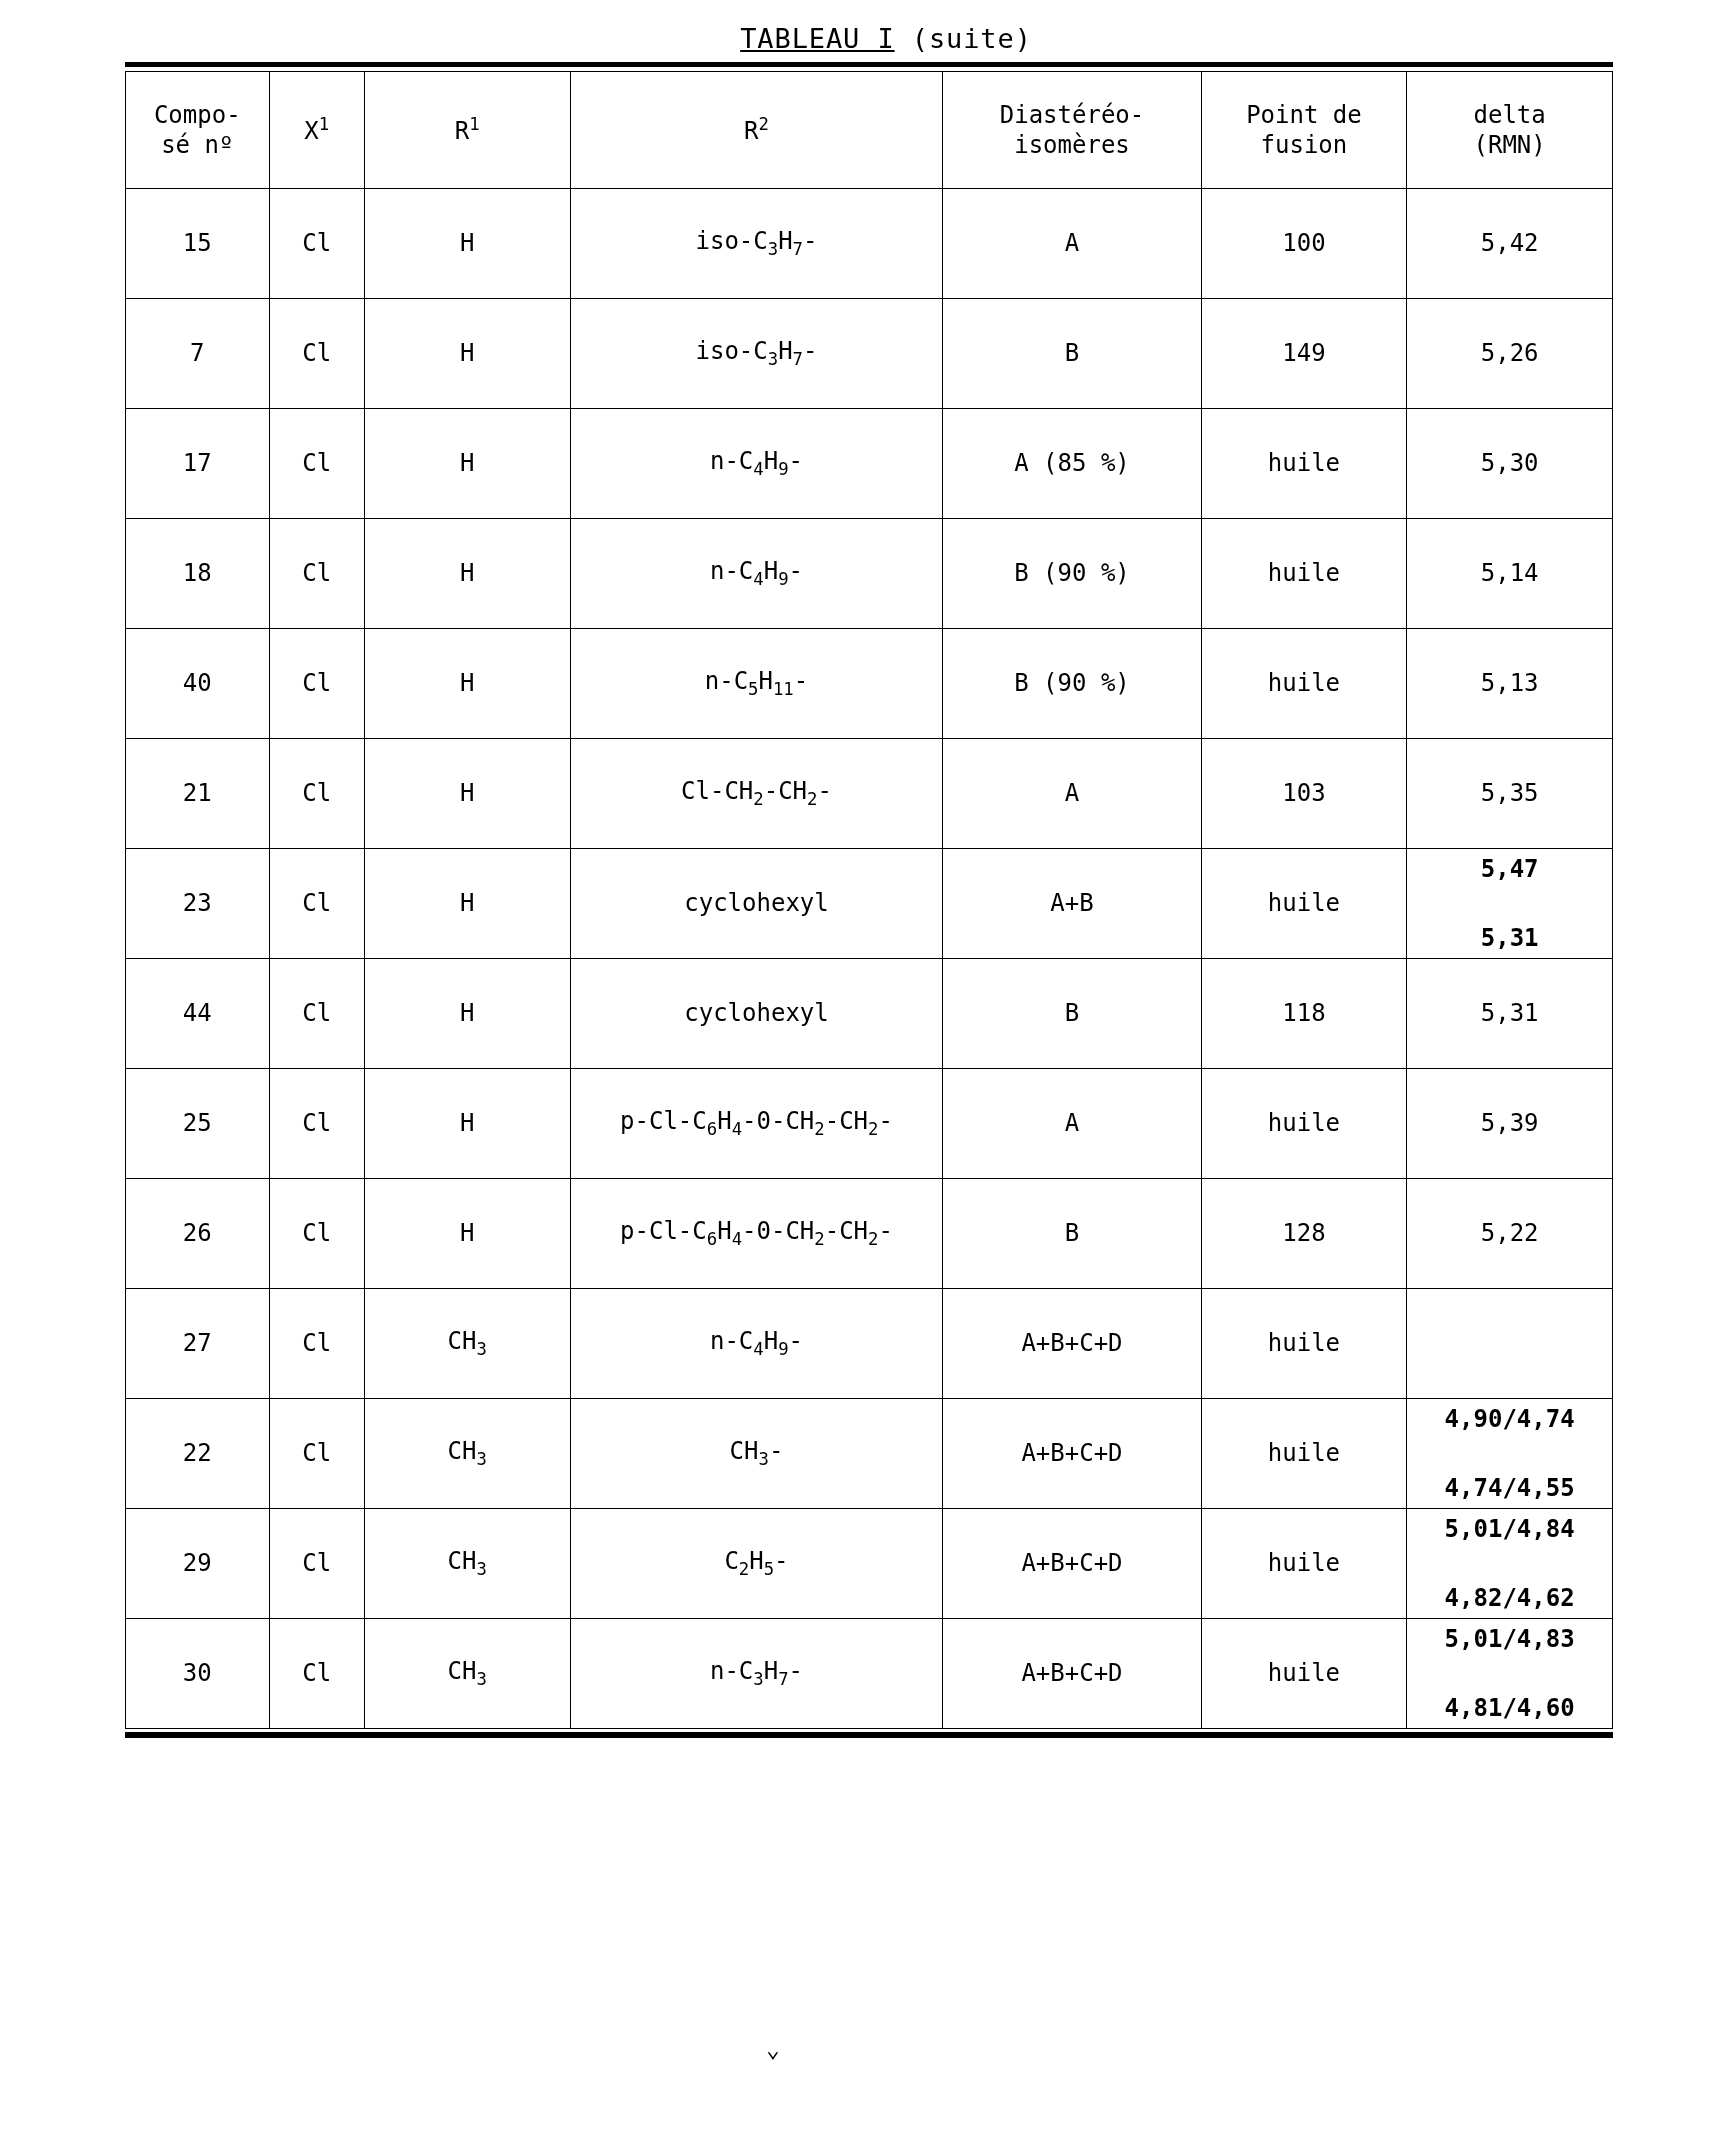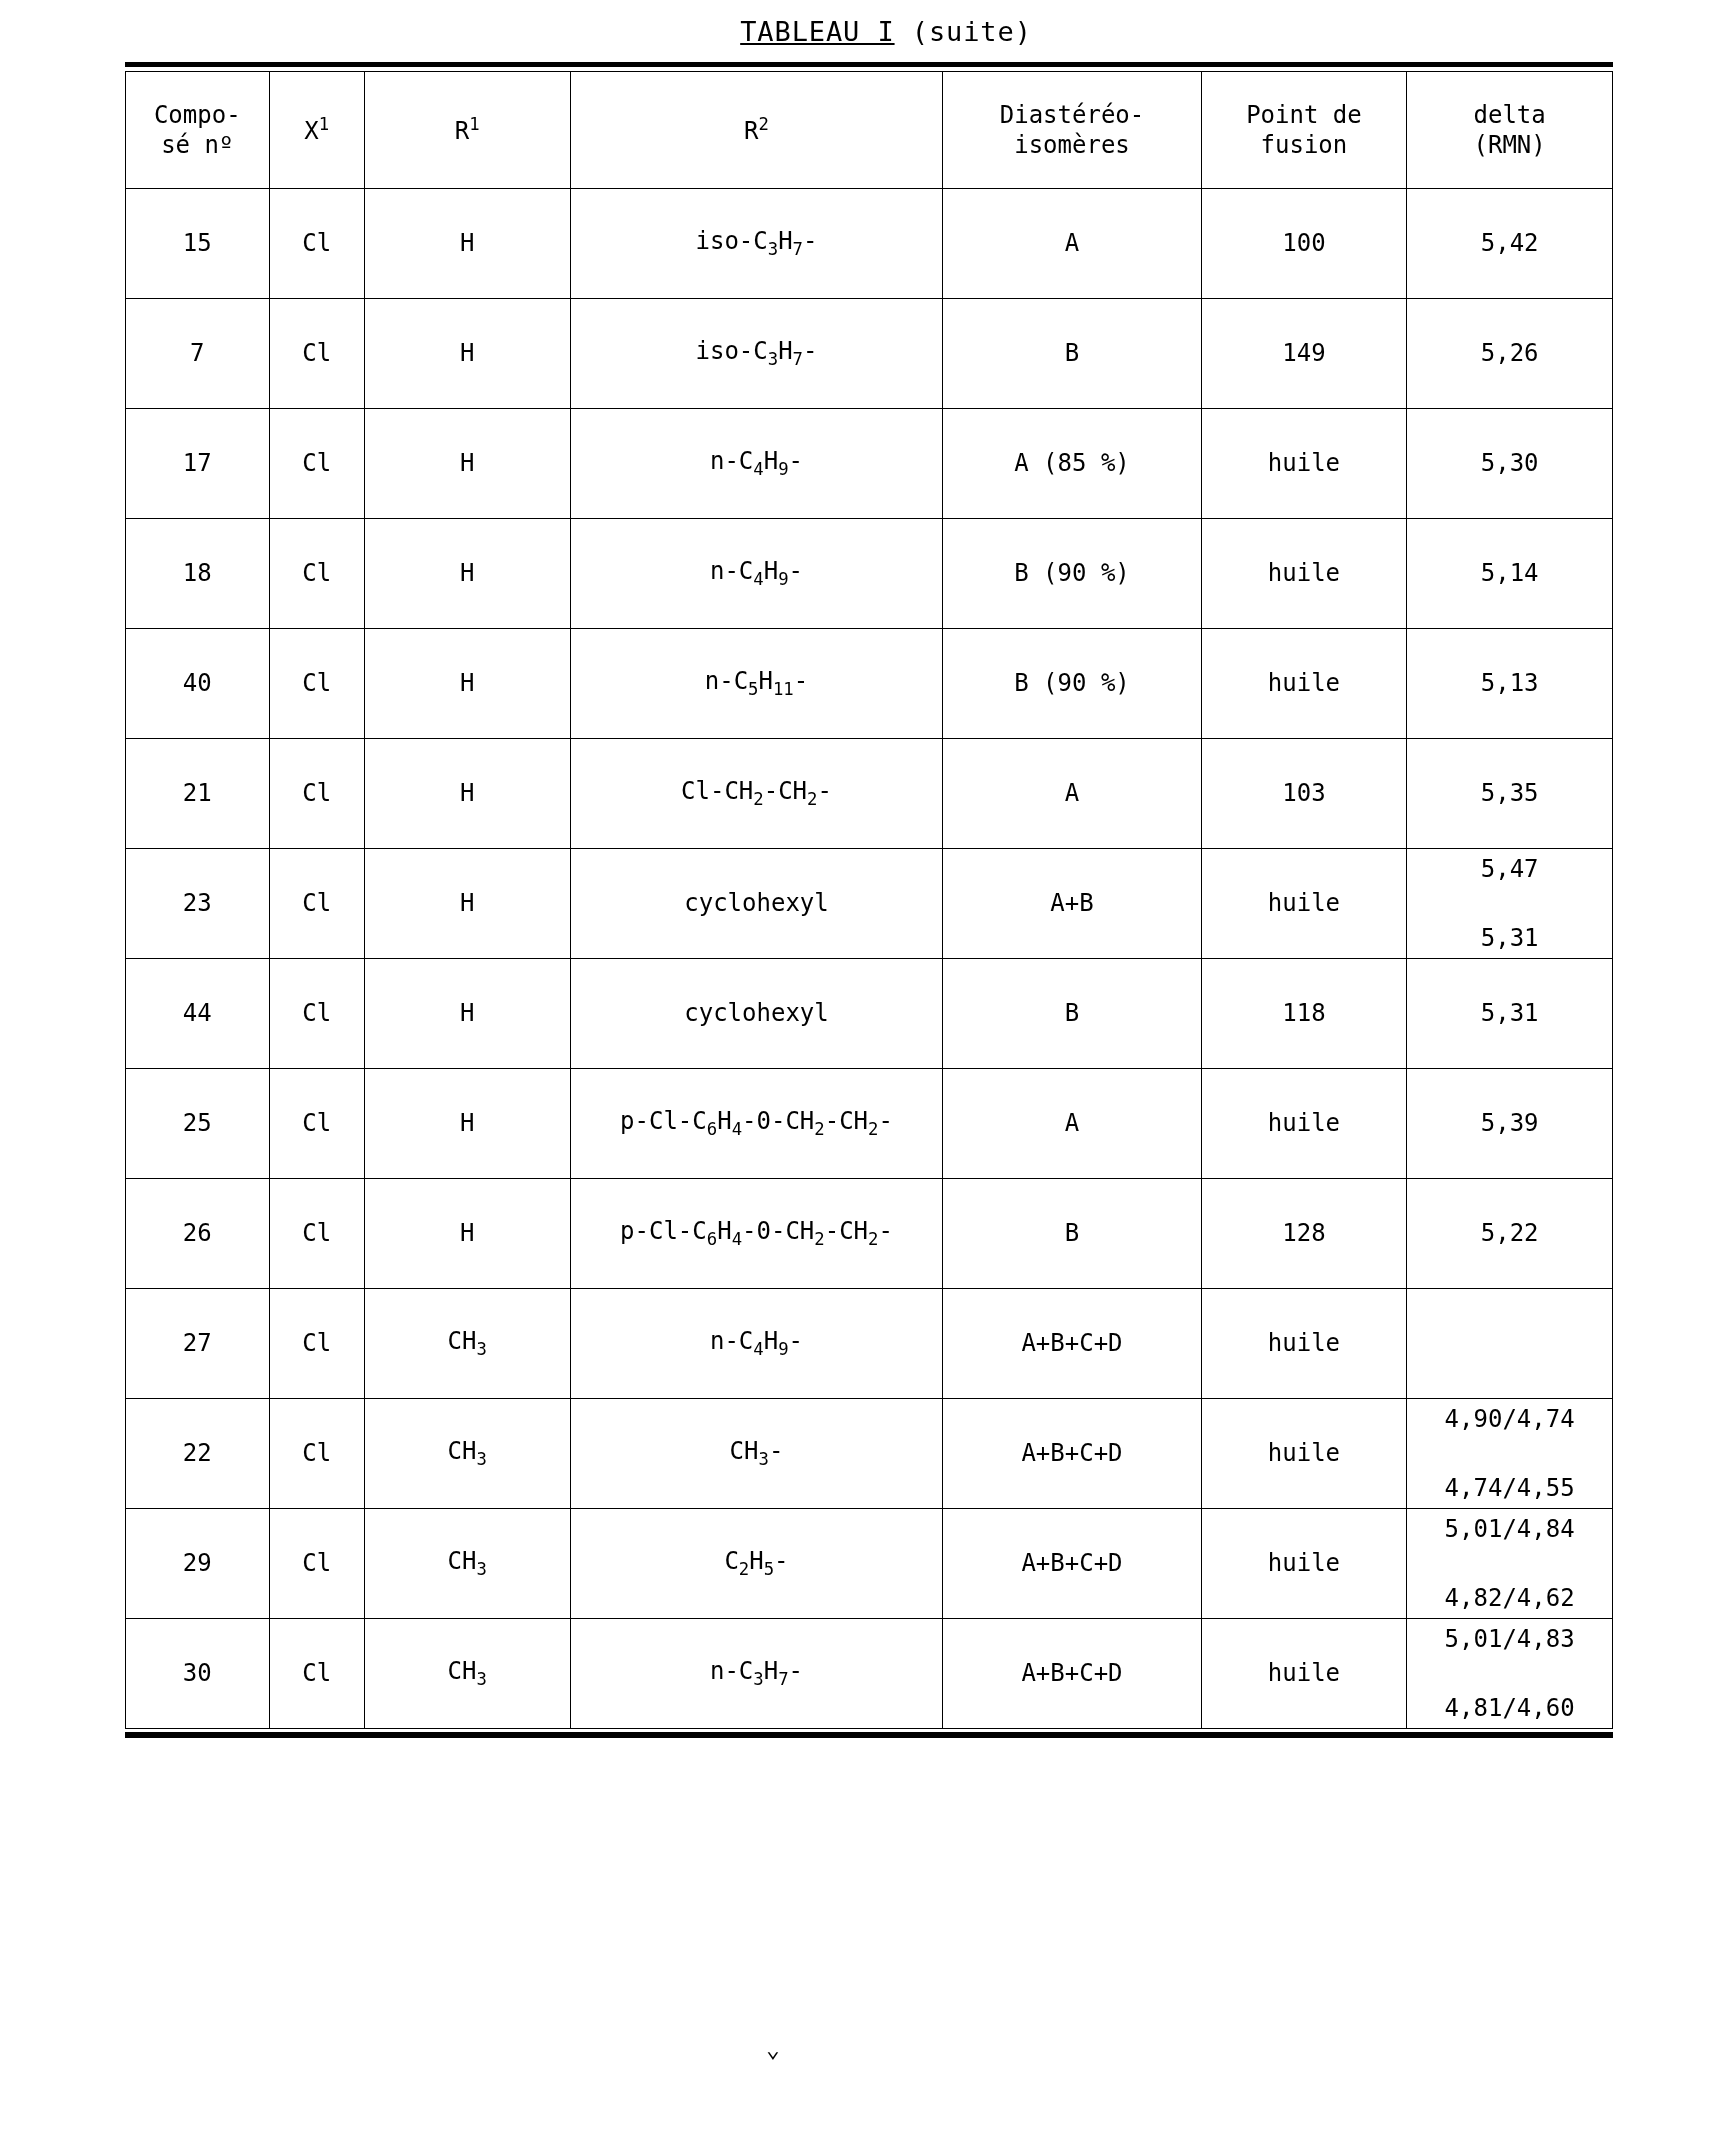--- a/index.html
+++ b/index.html
@@ -12,21 +12,21 @@
     height: 2139px;
     font-family: "DejaVu Sans Mono", monospace;
     color: #000000;
     position: relative;
     overflow: hidden;
   }
   .page {
     position: relative;
     width: 1736px;
     height: 2139px;
-    padding: 9px;
+    padding: 16px;
     box-sizing: border-box;
   }
   .title {
     text-align: center;
     font-size: 27px;
     letter-spacing: 0.9px;
     padding-top: 7.1px;
     padding-left: 36px;
     white-space: pre;
   }
@@ -98,21 +98,21 @@
     vertical-align: 0.52em;
   }
   .two-line {
     display: flex;
     flex-direction: column;
     justify-content: space-between;
     height: 100%;
     padding: 5.3px 0;
     box-sizing: border-box;
   }
-  .two-line span { display: block; }
+  .two-line span { display: block; font-weight: bold; }
   .small-cell { font-size: 23px; }
   .tiny-arrow {
     position: absolute;
     left: 766px;
     top: 2036px;
     font-size: 23px;
   }
 </style>
 </head>
 <body>

